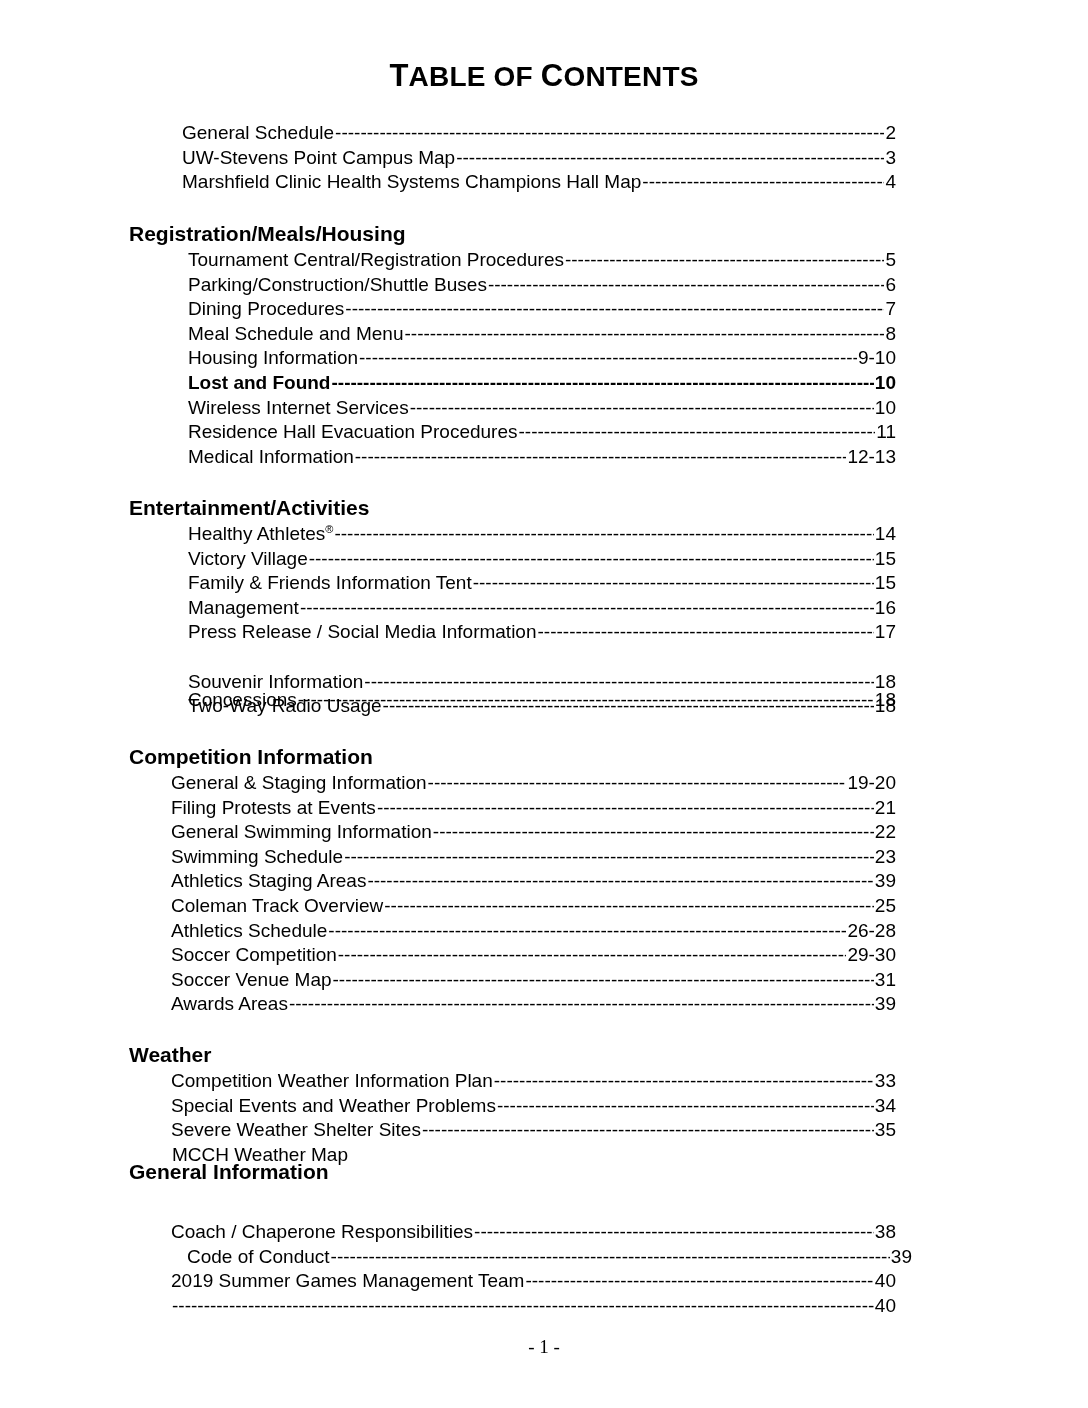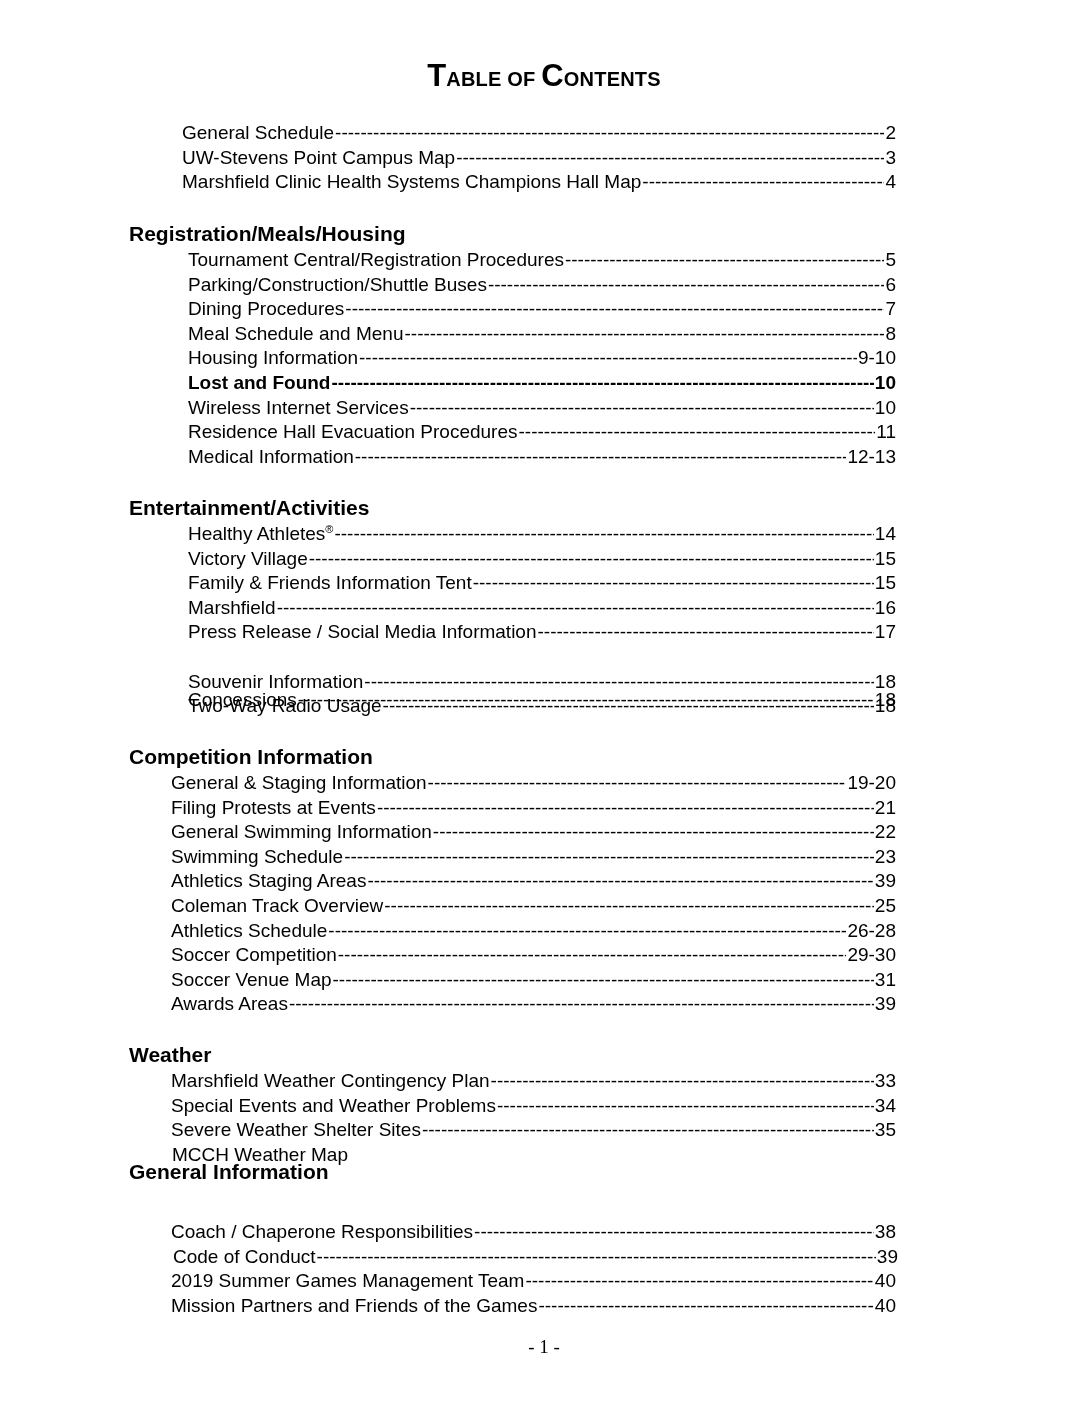--- a/index.html
+++ b/index.html
@@ -6,21 +6,21 @@
   body {
     width: 1088px; height: 1408px; position: relative; overflow: hidden;
     font-family: "Liberation Sans", sans-serif; color: #000;
   }
   .title {
     position: absolute; top: 58px; left: 0; width: 1088px; text-align: center;
     font-weight: bold; font-size: 31px; letter-spacing: 0.2px;
     font-family: "Liberation Sans", sans-serif;
   }
   .title .big { font-size: 31px; }
-  .title .small { font-size: 20px; }
+  .title .small { font-size: 28px; }
   .toc-line {
     position: absolute; font-size: 19px; line-height: 24px; height: 24px;
     display: flex; align-items: baseline; white-space: nowrap; overflow: hidden;
   }
   .toc-line .label { flex: 0 0 auto; }
   .toc-line .leader {
     flex: 1 1 auto; overflow: hidden; white-space: nowrap; letter-spacing: 0px;
     margin: 0 1px;
   }
   .toc-line .leader::before {
@@ -116,21 +116,21 @@
       <span class="label"><span>Victory Village</span></span>
       <span class="leader"></span>
       <span class="page">15</span>
     </div>
     <div class="toc-line" style="top: 571.2px; left: 188px; width: 708px;">
       <span class="label"><span>Family &amp; Friends Information Tent</span></span>
       <span class="leader"></span>
       <span class="page">15</span>
     </div>
     <div class="toc-line" style="top: 595.8px; left: 188px; width: 708px;">
-      <span class="label"><span>Marshfield</span></span>
+      <span class="label"><span>Management</span></span>
       <span class="leader"></span>
       <span class="page">16</span>
     </div>
     <div class="toc-line" style="top: 620.4px; left: 188px; width: 708px;">
       <span class="label"><span>Press Release / Social Media Information</span></span>
       <span class="leader"></span>
       <span class="page">17</span>
     </div>
     <div class="toc-line" style="top: 645px; left: 188px; width: 708px; margin-top: 43px;">
       <span class="label"><span>Concessions</span></span>
@@ -193,21 +193,21 @@
       <span class="leader"></span>
       <span class="page">31</span>
     </div>
     <div class="toc-line" style="top: 992.4px; left: 171px; width: 725px;">
       <span class="label"><span>Awards Areas</span></span>
       <span class="leader"></span>
       <span class="page">39</span>
     </div>
     <div class="section-heading" style="top: 1041px;">Weather</div>
     <div class="toc-line" style="top: 1069px; left: 171px; width: 725px;">
-      <span class="label"><span>Marshfield Weather Contingency Plan</span></span>
+      <span class="label"><span>Competition Weather Information Plan</span></span>
       <span class="leader"></span>
       <span class="page">33</span>
     </div>
     <div class="toc-line" style="top: 1093.6px; left: 171px; width: 725px;">
       <span class="label"><span>Special Events and Weather Problems</span></span>
       <span class="leader"></span>
       <span class="page">34</span>
     </div>
     <div class="toc-line" style="top: 1118.2px; left: 171px; width: 725px;">
       <span class="label"><span>Severe Weather Shelter Sites</span></span>
@@ -218,30 +218,29 @@
       <span class="label"><span>MCCH Weather Map</span></span>
       <span class="leader"></span>
       <span class="page">36-37</span>
     </div>
     <div class="section-heading" style="top: 1120px; margin-top: 38px;">General Information</div>
     <div class="toc-line" style="top: 1220px; left: 171px; width: 725px;">
       <span class="label"><span>Coach / Chaperone Responsibilities</span></span>
       <span class="leader"></span>
       <span class="page">38</span>
     </div>
-    <div class="toc-line" style="top: 1244.6px; left: 173px; width: 725px;">
+    <div class="toc-line" style="top: 1244.6px; left: 187px; width: 725px;">
       <span class="label"><span>Code of Conduct</span></span>
       <span class="leader"></span>
       <span class="page">39</span>
     </div>
     <div class="toc-line" style="top: 1269.2px; left: 171px; width: 725px;">
       <span class="label"><span>2019 Summer Games Management Team</span></span>
       <span class="leader"></span>
       <span class="page">40</span>
     </div>
     <div class="toc-line" style="top: 1293.8px; left: 171px; width: 725px;">
-      <span class="label"><span>Mission Partners and Friends of the Games</span></span>
       <span class="leader"></span>
       <span class="page">40</span>
     </div>
   </div>
 
 <div class="page-number">- 1 -</div>
 
 </body></html>

